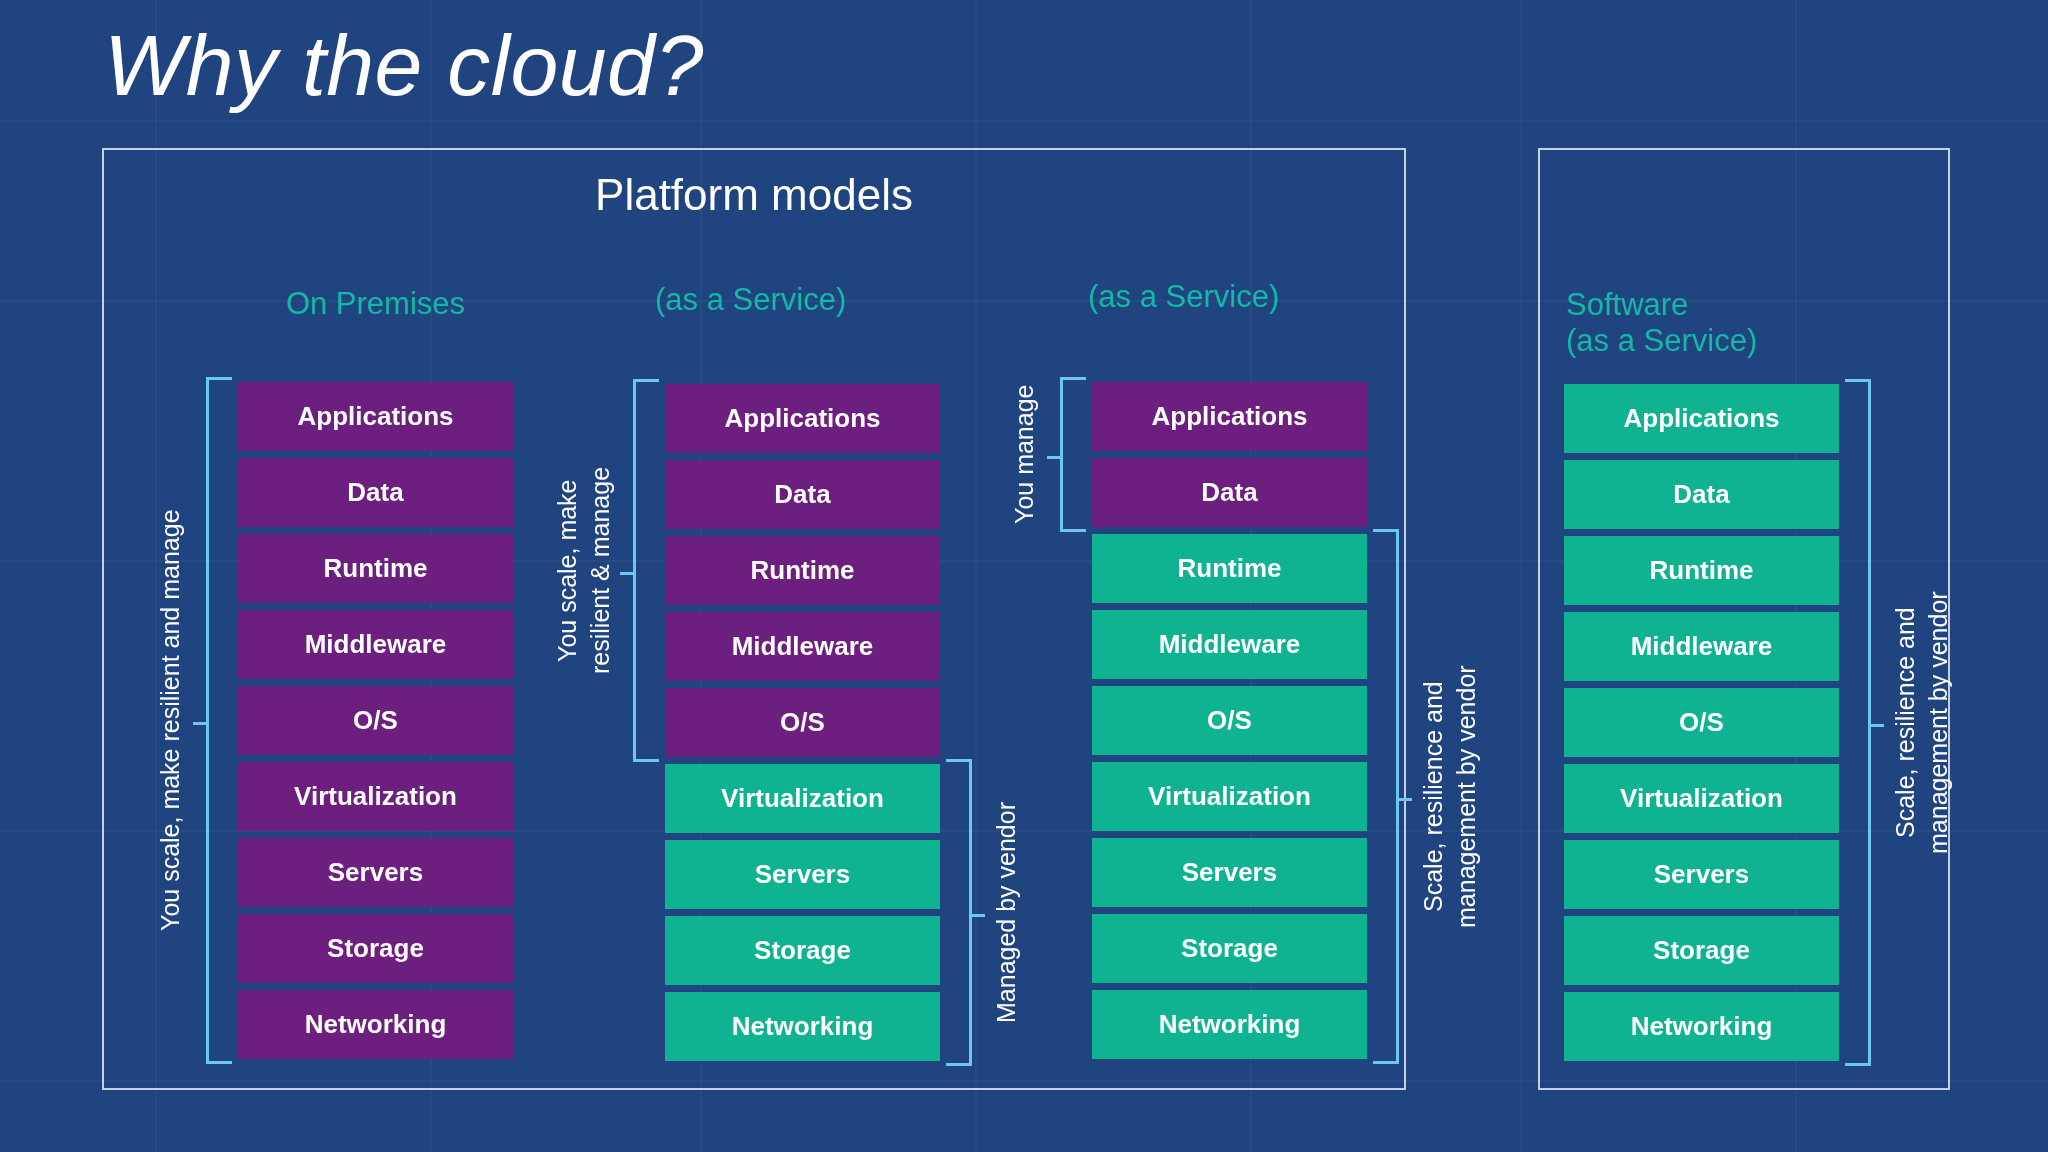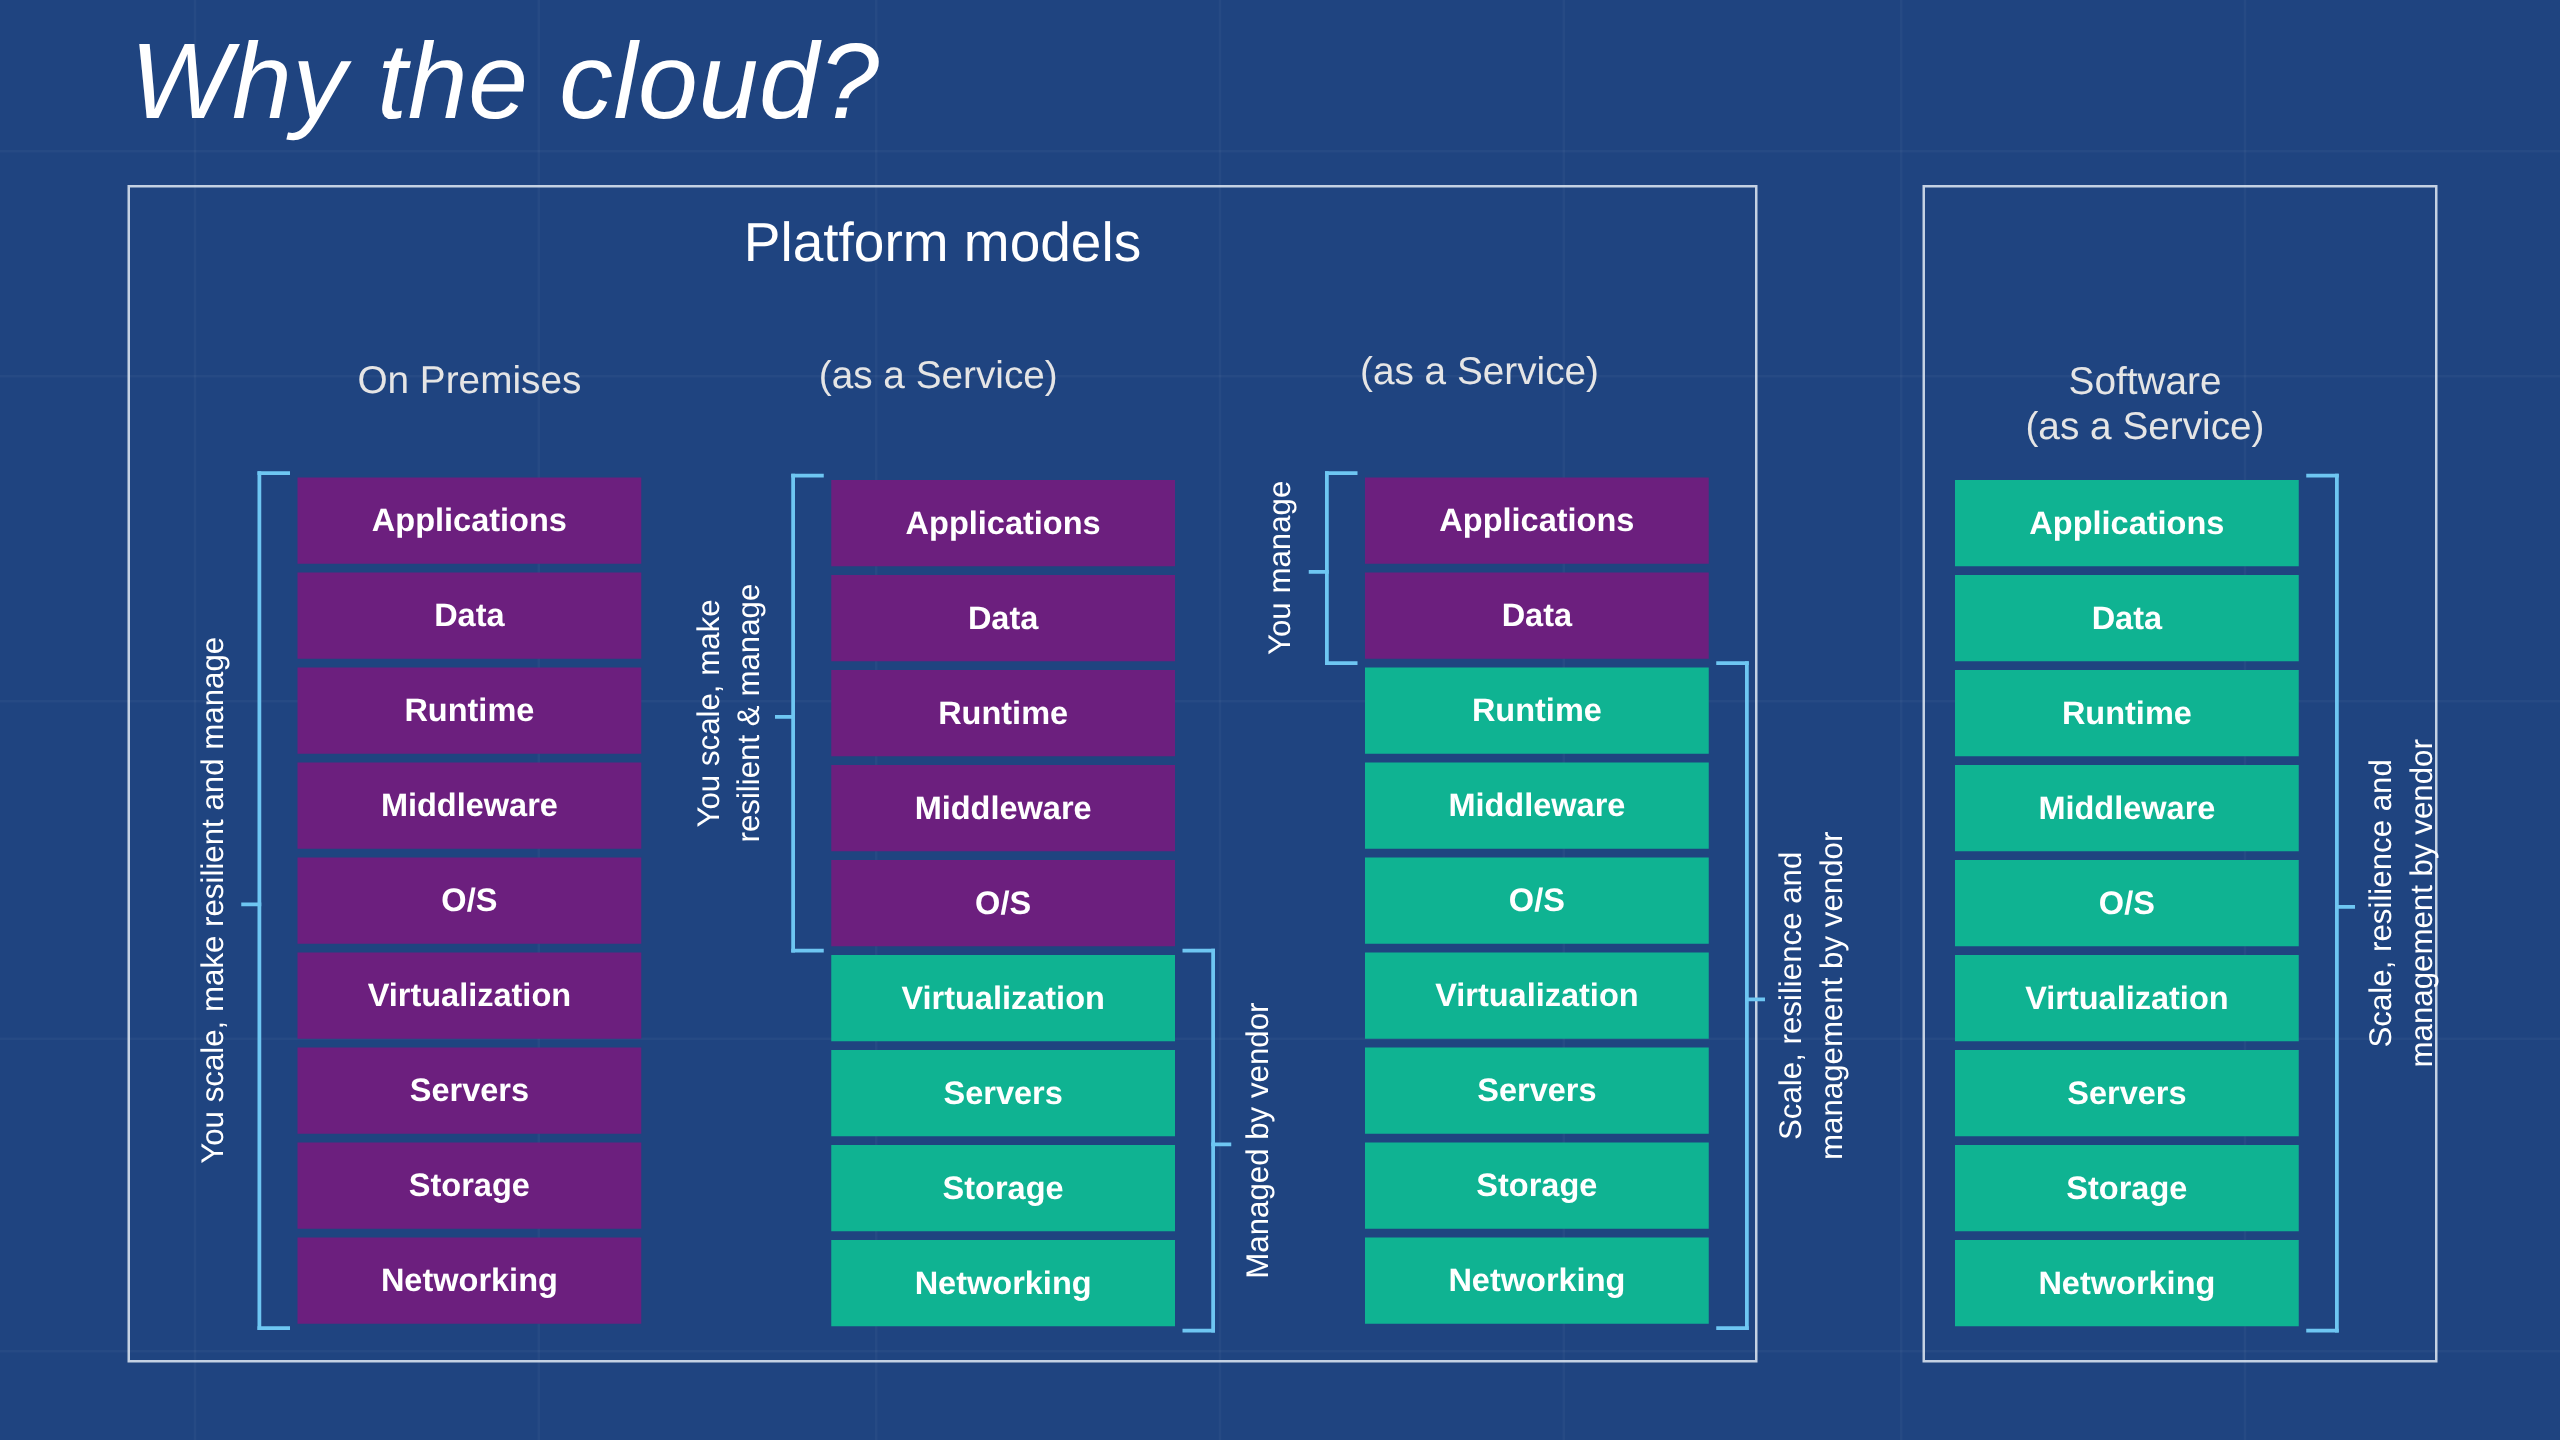--- a/index.html
+++ b/index.html
@@ -52,21 +52,21 @@
     color: #ffffff;
   }
   #title-hosting { left: 102px; top: 170px; width: 1304px; text-align: center; }
   #title-business { left: 1566px; top: 172px; text-align: left; }
 
   .col-head {
     position: absolute;
     font-size: 31px;
     font-weight: 300;
     line-height: 1.16;
-    color: #e5e5e5;
+    color: #14b8a6;
   }
   .col-head.centered { text-align: center; }
   .col-head.left { text-align: left; }
 
   .stack { position: absolute; }
   .layer {
     position: absolute;
     left: 0;
     width: 100%;
     height: 69px;
@@ -254,21 +254,21 @@
       </div>
       <div class="bracket left-facing" style="top: 377px; height: 155px; width: 26px; left: 1060px;">
         <div class="bracket-tick" style="top: 76px; left: -16px;"></div>
       </div>
       <div class="vlabel" style="top: 377px; height: 155px; width: 34px; left: 1008px;">You manage</div>
       <div class="bracket right-facing" style="top: 529px; height: 535px; width: 26px; left: 1373px;">
         <div class="bracket-tick" style="top: 266px; right: -16px;"></div>
       </div>
       <div class="vlabel" style="top: 529px; height: 535px; width: 64px; left: 1417px;">Scale, resilience and
 management by vendor</div>
-      <div class="col-head left" style="left: 1566px; top: 287px; width: 300px; text-align: center;">
+      <div class="col-head left" style="left: 1566px; top: 287px; width: 300px;">
         <div>Software</div>
         <div>(as a Service)</div>
       </div>
       <div class="stack" style="left: 1564px; top: 384px; width: 275px; height: 684px;">
         <div class="layer teal" style="top: 0px;">
           <span>Applications</span>
         </div>
         <div class="layer teal" style="top: 76px;">
           <span>Data</span>
         </div>

